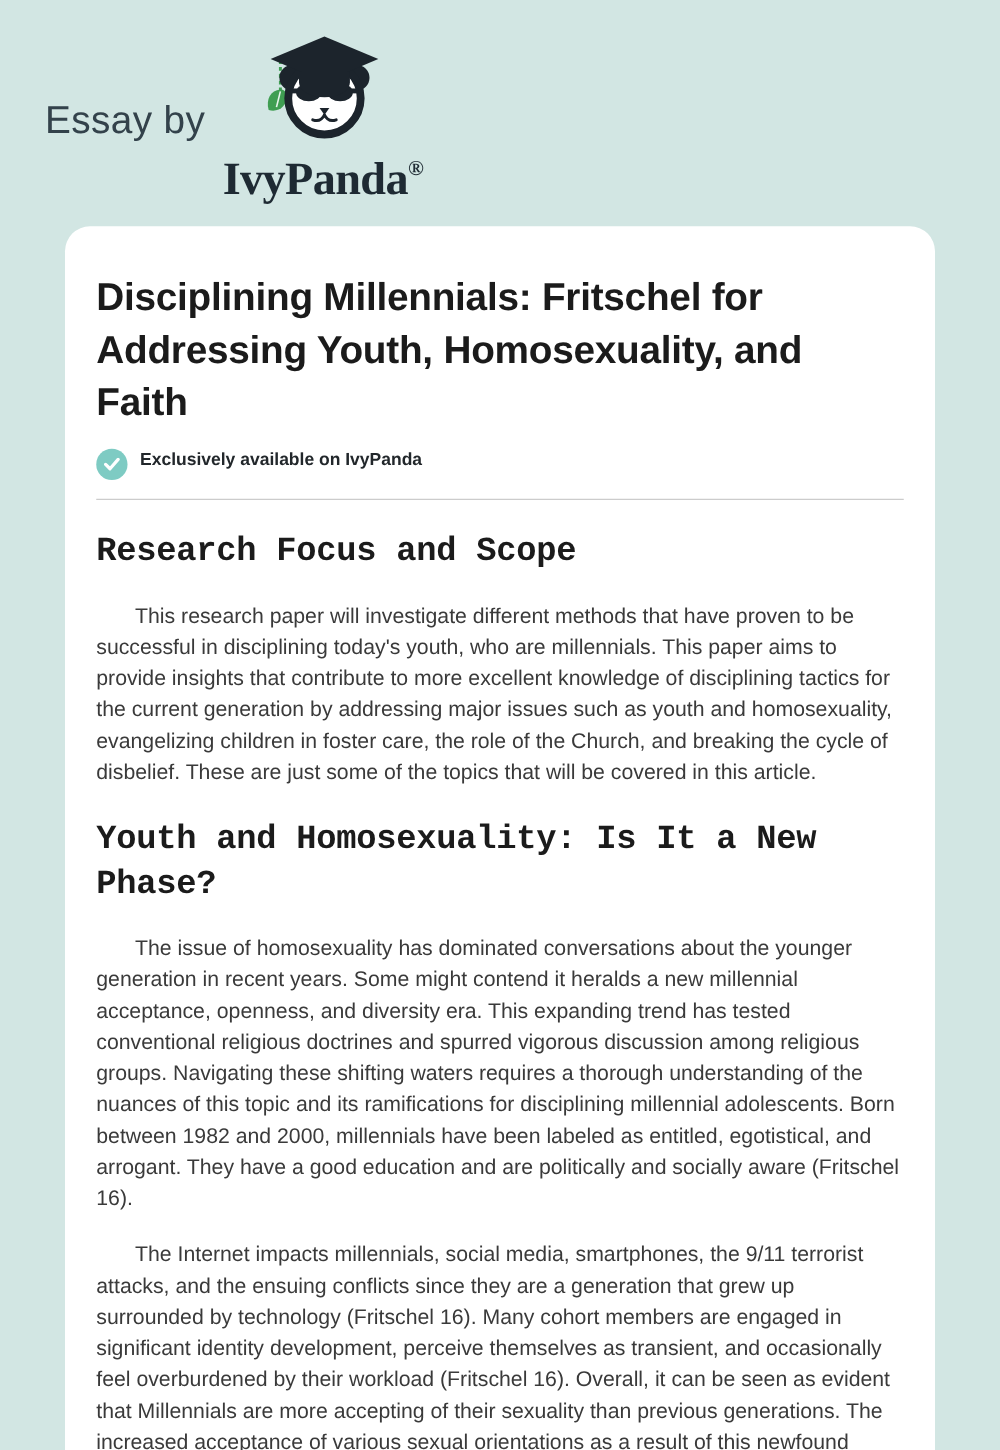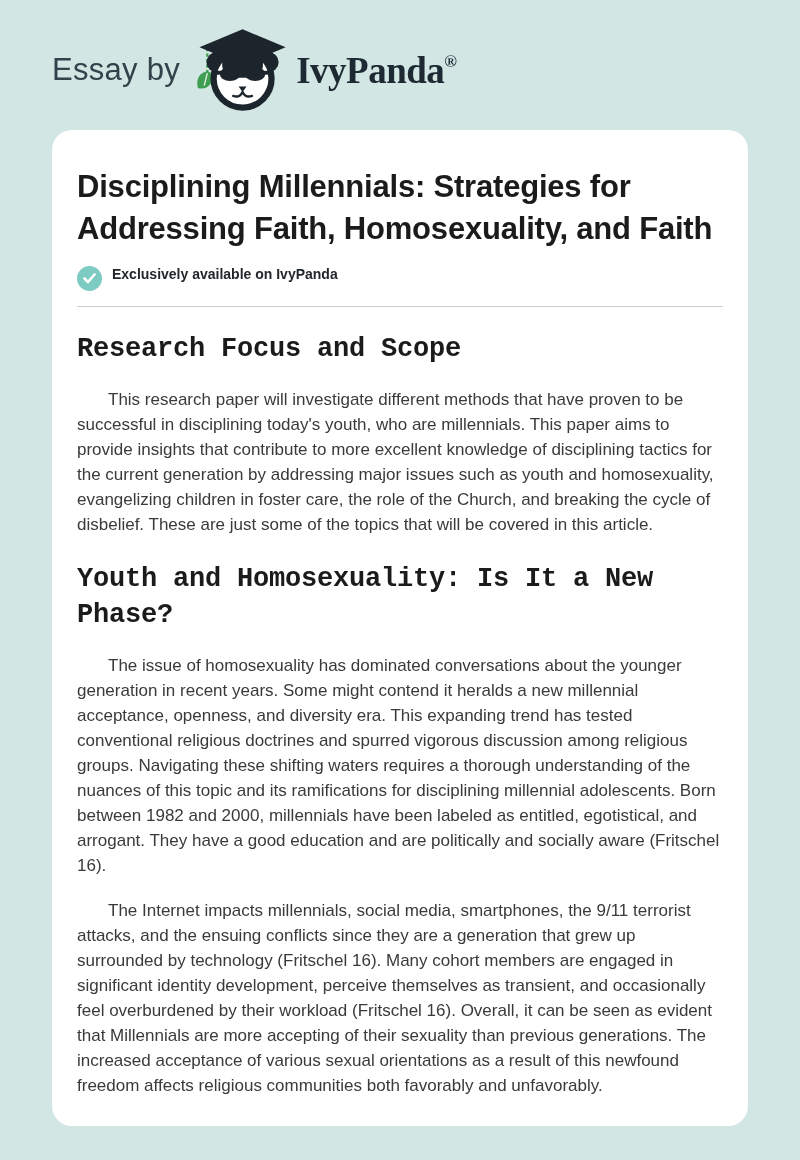--- a/index.html
+++ b/index.html
@@ -16,27 +16,27 @@
   }
   *{box-sizing:border-box;}
   html,body{margin:0;padding:0;}
   body{
     width:800px;height:1160px;overflow:hidden;
     background:var(--page-bg);
     font-family:"Liberation Sans", sans-serif;
   }
   .site-header{
     display:flex;align-items:center;
-    padding:26px 0 0 52px;gap:14px;
+    padding:26px 0 0 36px;gap:14px;
   }
   .essay-by{
     font-size:31px;color:var(--header-text);
     letter-spacing:.3px;
   }
-  .logo{display:flex;align-items:center;gap:8px;}
+  .logo{display:flex;align-items:center;gap:8px;flex-direction:column;}
   .logo svg{display:block;}
   .brand{
     font-family:"Liberation Serif", serif;font-weight:700;
     font-size:37px;color:var(--brand-color);letter-spacing:-.5px;
     display:flex;align-items:flex-start;
   }
   .brand .reg{font-size:17px;line-height:1;margin-top:4px;font-family:"Liberation Serif", serif;}
   .card{
     width:696px;margin:16px 52px 0 52px;
     background:var(--card-bg);border-radius:20px;
@@ -97,21 +97,21 @@
       </svg>
     </span>
     <span class="brand">
       <span>IvyPanda</span>
         <span class="reg">®</span>
     </span>
   </span>
 </header>
 
 <main class="card">
-  <h1>Disciplining Millennials: Strategies for Addressing Faith, Homosexuality, and Faith</h1>
+  <h1>Disciplining Millennials: Fritschel for Addressing Youth, Homosexuality, and Faith</h1>
 
   <div class="badge-row">
     <span class="check-circle">
       <svg width="13" height="11" viewBox="0 0 13 11" aria-hidden="true">
         <path d="M1.5 5.5 L5 9 L11.5 1.5" fill="none" stroke="#ffffff" stroke-width="2.6" stroke-linecap="round" stroke-linejoin="round"></path>
       </svg>
     </span>
     <span class="badge-label">Exclusively available on IvyPanda</span>
   </div>
 

